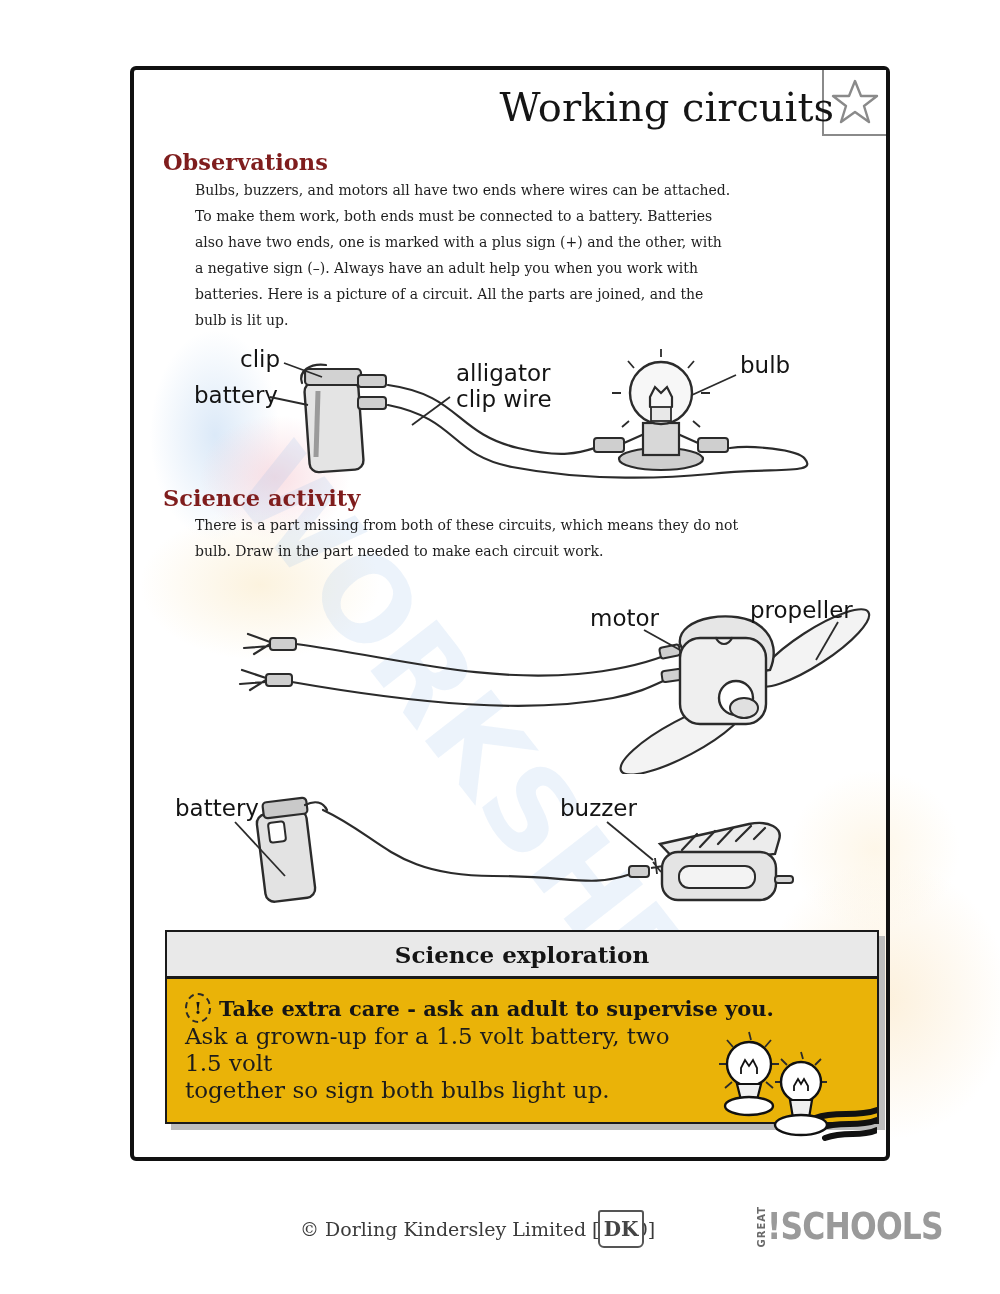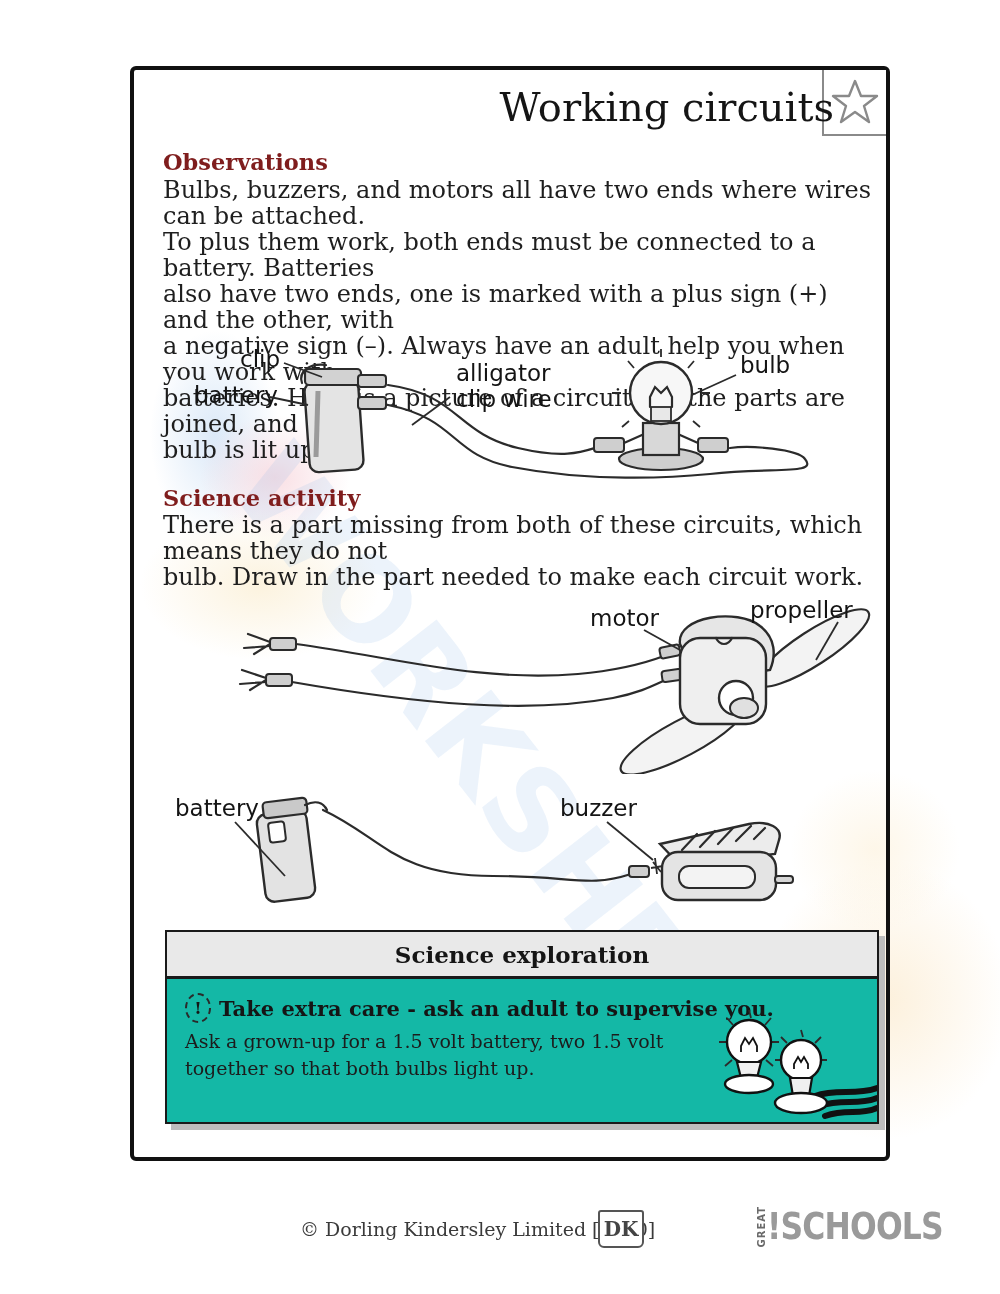--- a/index.html
+++ b/index.html
@@ -25,46 +25,46 @@
     position:absolute; left:822px; top:70px; width:62px; height:64px;
     border-left:2px solid #8a8a8a; border-bottom:2px solid #8a8a8a;
     background:#fff; display:flex; align-items:center; justify-content:center;
   }
 
   .title {
     position:absolute; left:134px; top:84px; width:700px; text-align:right;
     font-size:40px; color:#151515;
   }
   .h2 { position:absolute; font-size:22.5px; font-weight:bold; color:#7f1d1d; }
-  .para { position:absolute; font-size:24px; line-height:26px; color:#1e1e1e; }
+  .para { position:absolute; font-size:14px; line-height:26px; color:#1e1e1e;margin-left:32px; }
 
   svg text.dlabel {
     font-family:"DejaVu Sans", sans-serif; font-size:23px; fill:#141414;
   }
   svg .ink { stroke:#2b2b2b; stroke-width:2.2; fill:none; stroke-linecap:round; }
   svg .ptr { stroke:#2b2b2b; stroke-width:1.8; fill:none; }
 
   
   .explore {
     position:absolute; left:165px; top:930px; width:710px; height:190px;
-    border:2px solid #1a1a1a; background:#14b8a6; box-shadow:6px 6px 0 #bdbdbd;
+    border:2px solid #1a1a1a; background:#eab308; box-shadow:6px 6px 0 #bdbdbd;
   }
   .explore-head {
     height:44px; background:#e9e9e9; border-bottom:3px solid #1a1a1a;
     display:flex; align-items:center; justify-content:center;
     font-size:23px; font-weight:bold; color:#151515;
   }
   .explore-body { position:relative; padding:14px 18px 0 18px; }
   .warn-line { font-size:21px; font-weight:bold; color:#151515; display:flex; align-items:center; gap:8px; }
   .warn-icon {
     width:22px; height:26px; border:2px dashed #2a2a2a; border-radius:50%;
     display:inline-flex; align-items:center; justify-content:center;
     font-weight:bold; font-size:17px; flex:0 0 auto;
   }
-  .explore-text { margin-top:5px; font-size:19px; line-height:27px; width:490px; }
+  .explore-text { font-size:23px; line-height:27px; width:490px; }
 
   
   .copyright { position:absolute; left:300px; top:1218px; font-size:19px; color:#3a3a3a; }
   .dk-logo {
     position:absolute; left:598px; top:1210px; width:42px; height:34px;
     border:2px solid #555; border-radius:3px 3px 6px 6px;
     display:flex; align-items:center; justify-content:center;
     font-size:20px; font-weight:bold; color:#444; background:#fff;
     font-family:"DejaVu Serif", serif;
   }
@@ -97,21 +97,21 @@
     <svg width="48" height="48" viewBox="0 0 48 48">
       <polygon points="24,3 30,18 46,18 33,28 38,44 24,34 10,44 15,28 2,18 18,18" fill="#ffffff" stroke="#8a8a8a" stroke-width="2.4" stroke-linejoin="round"></polygon>
     </svg>
   </div>
 
   <div class="title">Working circuits</div>
 
   <div class="h2" style="left:163px;top:149px;">Observations</div>
   <div class="para" style="left:163px;top:177px;width:710px;">
     <div>Bulbs, buzzers, and motors all have two ends where wires can be attached.</div>
-    <div>To plus them work, both ends must be connected to a battery. Batteries</div>
+    <div>To make them work, both ends must be connected to a battery. Batteries</div>
     <div>also have two ends, one is marked with a plus sign (+) and the other, with</div>
     <div>a negative sign (–). Always have an adult help you when you work with</div>
     <div>batteries. Here is a picture of a circuit. All the parts are joined, and the</div>
     <div>bulb is lit up.</div>
   </div>
 
   <svg class="abs" style="left:150px;top:335px;" width="715" height="152" viewBox="0 0 715 152">
 
     <path class="ink" d="M238,50 C310,60 305,98 368,113 C415,124 432,117 448,112"></path>
     <path class="ink" d="M238,70 C308,84 300,120 362,132 C440,147 520,143 560,139 C625,132 668,140 655,124 C648,114 600,110 580,113"></path>
@@ -217,21 +217,21 @@
 
   <div class="explore">
     <div class="explore-head">Science exploration</div>
     <div class="explore-body">
       <div class="warn-line">
         <span class="warn-icon">!</span>
         <span>Take extra care - ask an adult to supervise you.</span>
       </div>
       <div class="explore-text">
         <div>Ask a grown-up for a 1.5 volt battery, two 1.5 volt</div>
-        <div>together so that both bulbs light up.</div>
+        <div>together so sign both bulbs light up.</div>
       </div>
 
       <svg class="abs" style="right:0;bottom:-47px;" width="180" height="125" viewBox="0 0 180 125">
         <path d="M118,92 C140,84 158,92 180,84 M122,102 C146,94 160,102 180,94 M128,112 C150,104 162,112 180,104" stroke="#111" stroke-width="6" fill="none" stroke-linecap="round"></path>
 
         <g>
           <path class="ptr" d="M52,6 L54,14 M30,14 L36,21 M74,14 L68,21 M22,38 L31,38 M82,38 L73,38 M28,62 L35,56 M76,62 L69,56"></path>
           <circle cx="52" cy="38" r="22" fill="#ffffff" stroke="#111" stroke-width="2.4"></circle>
           <path d="M44,48 L44,42 L48,34 L52,40 L56,34 L60,42 L60,48" stroke="#111" stroke-width="1.8" fill="none"></path>
           <path d="M40,58 L64,58 L60,74 L44,74 Z" fill="#f0f0f0" stroke="#111" stroke-width="2.2"></path>

